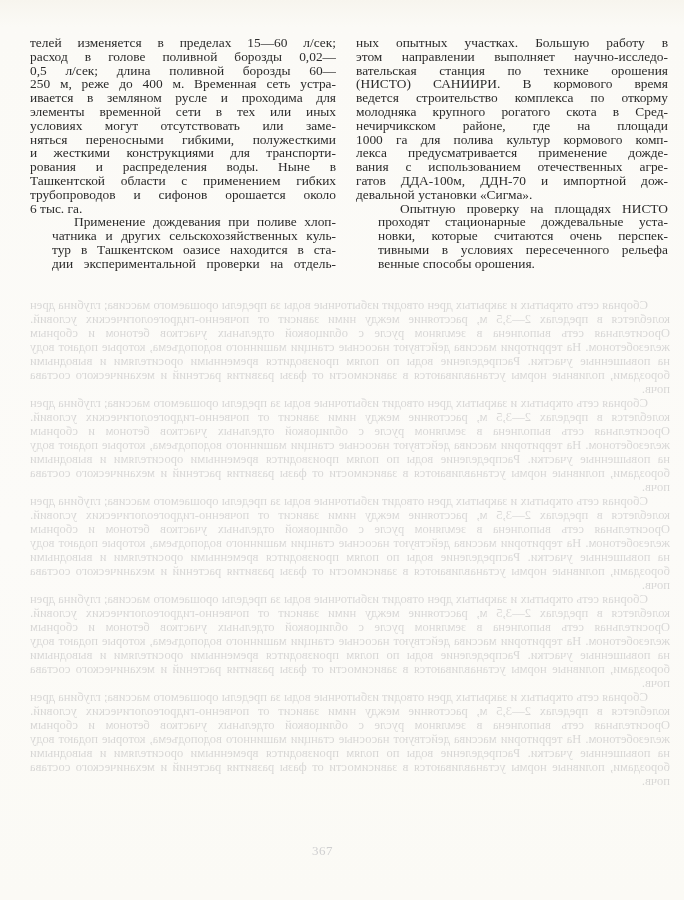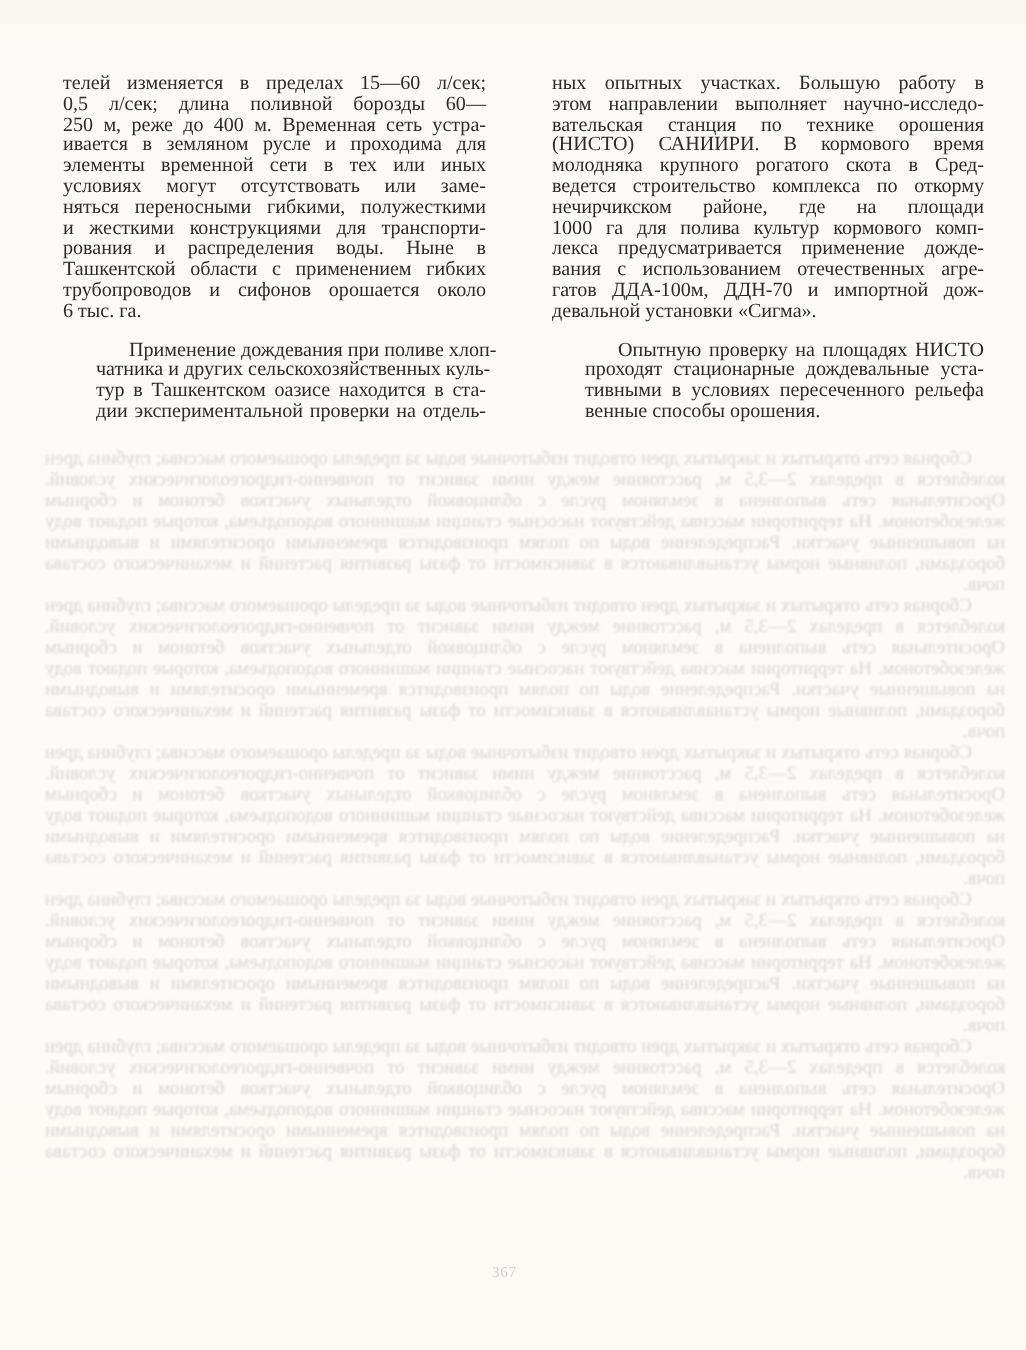--- a/index.html
+++ b/index.html
@@ -21,45 +21,46 @@
     font-size:12.6px; line-height:14px; color:#5a5a62; text-align:justify;
   }
   .bleed p { margin:0; text-indent:22px; }
   .col {
     position:absolute; top:36px;
     font-size:13.4px; line-height:13.8px;
     text-align:justify; hyphens:manual;
   }
   .col.left { left:30px; width:306px; }
   .col.right { left:356px; width:312px; }
-  .col p { margin:12px; }
+  .col p { margin:0; }
   .col p.indent { text-indent:22px; }
   .line { display:block; text-align:justify; text-align-last:justify; white-space:nowrap; }
   .line.last { text-align-last:left; }
   .pageno {
-    position:absolute; left:328px; top:843px; font-size:10px; color:#cfcfd0;
+    position:absolute; left:312px; top:843px; font-size:13px; color:#cfcfd0;
     letter-spacing:0.5px;
   }
 </style>
 </head>
 <body>
 
 <div class="page">
 
   <div class="bleed">
     <p>Сборная сеть открытых и закрытых дрен отводит избыточные воды за пределы орошаемого массива; глубина дрен колеблется в пределах 2—3,5 м, расстояние между ними зависит от почвенно-гидрогеологических условий. Оросительная сеть выполнена в земляном русле с облицовкой отдельных участков бетоном и сборным железобетоном. На территории массива действуют насосные станции машинного водоподъема, которые подают воду на повышенные участки. Распределение воды по полям производится временными оросителями и выводными бороздами, поливные нормы устанавливаются в зависимости от фазы развития растений и механического состава почв.</p>
     <p>Сборная сеть открытых и закрытых дрен отводит избыточные воды за пределы орошаемого массива; глубина дрен колеблется в пределах 2—3,5 м, расстояние между ними зависит от почвенно-гидрогеологических условий. Оросительная сеть выполнена в земляном русле с облицовкой отдельных участков бетоном и сборным железобетоном. На территории массива действуют насосные станции машинного водоподъема, которые подают воду на повышенные участки. Распределение воды по полям производится временными оросителями и выводными бороздами, поливные нормы устанавливаются в зависимости от фазы развития растений и механического состава почв.</p>
     <p>Сборная сеть открытых и закрытых дрен отводит избыточные воды за пределы орошаемого массива; глубина дрен колеблется в пределах 2—3,5 м, расстояние между ними зависит от почвенно-гидрогеологических условий. Оросительная сеть выполнена в земляном русле с облицовкой отдельных участков бетоном и сборным железобетоном. На территории массива действуют насосные станции машинного водоподъема, которые подают воду на повышенные участки. Распределение воды по полям производится временными оросителями и выводными бороздами, поливные нормы устанавливаются в зависимости от фазы развития растений и механического состава почв.</p>
     <p>Сборная сеть открытых и закрытых дрен отводит избыточные воды за пределы орошаемого массива; глубина дрен колеблется в пределах 2—3,5 м, расстояние между ними зависит от почвенно-гидрогеологических условий. Оросительная сеть выполнена в земляном русле с облицовкой отдельных участков бетоном и сборным железобетоном. На территории массива действуют насосные станции машинного водоподъема, которые подают воду на повышенные участки. Распределение воды по полям производится временными оросителями и выводными бороздами, поливные нормы устанавливаются в зависимости от фазы развития растений и механического состава почв.</p>
     <p>Сборная сеть открытых и закрытых дрен отводит избыточные воды за пределы орошаемого массива; глубина дрен колеблется в пределах 2—3,5 м, расстояние между ними зависит от почвенно-гидрогеологических условий. Оросительная сеть выполнена в земляном русле с облицовкой отдельных участков бетоном и сборным железобетоном. На территории массива действуют насосные станции машинного водоподъема, которые подают воду на повышенные участки. Распределение воды по полям производится временными оросителями и выводными бороздами, поливные нормы устанавливаются в зависимости от фазы развития растений и механического состава почв.</p>
   </div>
 
   <div class="col left">
     <p>
       <span class="line">телей изменяется в пределах 15—60 л/сек;</span>
+      <span class="line">расход в голове поливной борозды 0,02—</span>
       <span class="line">0,5 л/сек; длина поливной борозды 60—</span>
       <span class="line">250 м, реже до 400 м. Временная сеть устра-</span>
       <span class="line">ивается в земляном русле и проходима для</span>
       <span class="line">элементы временной сети в тех или иных</span>
       <span class="line">условиях могут отсутствовать или заме-</span>
       <span class="line">няться переносными гибкими, полужесткими</span>
       <span class="line">и жесткими конструкциями для транспорти-</span>
       <span class="line">рования и распределения воды. Ныне в</span>
       <span class="line">Ташкентской области с применением гибких</span>
       <span class="line">трубопроводов и сифонов орошается около</span>
@@ -72,31 +73,32 @@
       <span class="line">дии экспериментальной проверки на отдель-</span>
     </p>
   </div>
 
   <div class="col right">
     <p>
       <span class="line">ных опытных участках. Большую работу в</span>
       <span class="line">этом направлении выполняет научно-исследо-</span>
       <span class="line">вательская станция по технике орошения</span>
       <span class="line">(НИСТО) САНИИРИ. В кормового время</span>
+      <span class="line">ведется строительство комплекса по откорму</span>
       <span class="line">молодняка крупного рогатого скота в Сред-</span>
-      <span class="line">ведется строительство комплекса по откорму</span>
       <span class="line">нечирчикском районе, где на площади</span>
       <span class="line">1000 га для полива культур кормового комп-</span>
       <span class="line">лекса предусматривается применение дожде-</span>
       <span class="line">вания с использованием отечественных агре-</span>
       <span class="line">гатов ДДА-100м, ДДН-70 и импортной дож-</span>
       <span class="line last">девальной установки «Сигма».</span>
     </p>
     <p class="indent">
       <span class="line" style="padding-left:22px">Опытную проверку на площадях НИСТО</span>
       <span class="line">проходят стационарные дождевальные уста-</span>
+      <span class="line">новки, которые считаются очень перспек-</span>
       <span class="line">тивными в условиях пересеченного рельефа</span>
       <span class="line last">венные способы орошения.</span>
     </p>
   </div>
 
   <div class="pageno">367</div>
 </div>
 
 </body></html>

